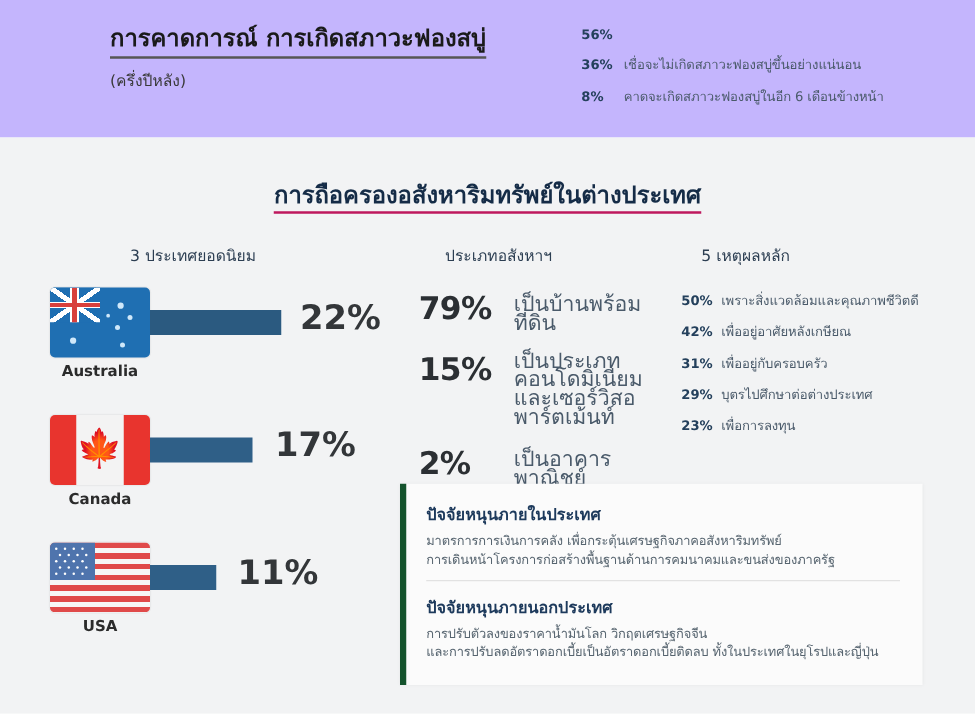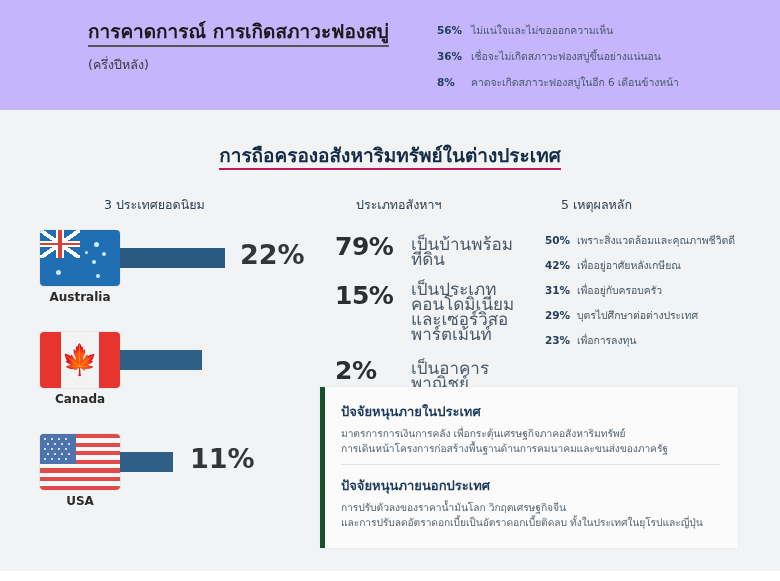--- a/index.html
+++ b/index.html
@@ -37,20 +37,21 @@
   }
   .top-stats{
     position:absolute;
     left:437px;top:22px;
   }
   .stat-row{
     display:flex;
     align-items:baseline;
     margin-bottom:9px;
     font-size:10.5px;
+    margin-left:28px;
   }
   .stat-pct{
     font-weight:bold;
     color:#24405c;
     width:34px;
     flex:none;
     font-size:10.5px;
   }
   .stat-text{
     color:#4a5a6a;
@@ -246,21 +247,20 @@
 <div class="top-section">
 
   <div class="headline-wrap">
     <div class="headline-line">การคาดการณ์ การเกิดสภาวะฟองสบู่</div><br>
     <div class="headline-sub">(ครึ่งปีหลัง)</div>
   </div>
 
   <div class="top-stats">
     <div class="stat-row">
       <span class="stat-pct">56%</span>
-      <span class="stat-text">ไม่แน่ใจและไม่ขอออกความเห็น</span>
     </div>
     <div class="stat-row">
       <span class="stat-pct">36%</span>
       <span class="stat-text">เชื่อจะไม่เกิดสภาวะฟองสบู่ขึ้นอย่างแน่นอน</span>
     </div>
     <div class="stat-row">
       <span class="stat-pct">8%</span>
       <span class="stat-text">คาดจะเกิดสภาวะฟองสบู่ในอีก 6 เดือนข้างหน้า</span>
     </div>
   </div>
@@ -298,20 +298,21 @@
       <div class="cname">Australia</div>
     </div>
 
     <div class="country-row">
       <div class="flag flag-ca">
         <div class="redbar l"></div>
         <div class="redbar r"></div>
         <div class="maple">🍁</div>
       </div>
       <div class="bar" style="width:82px;"></div>
+      <div class="pct" style="left:180px;">17%</div>
       <div class="cname">Canada</div>
     </div>
 
     <div class="country-row">
       <div class="flag flag-us">
         <div class="stripes"></div>
         <div class="canton">
           <div class="s" style="left:4px;top:4px;"></div>
             <div class="s" style="left:11px;top:4px;"></div>
           <div class="s" style="left:18px;top:4px;"></div>

